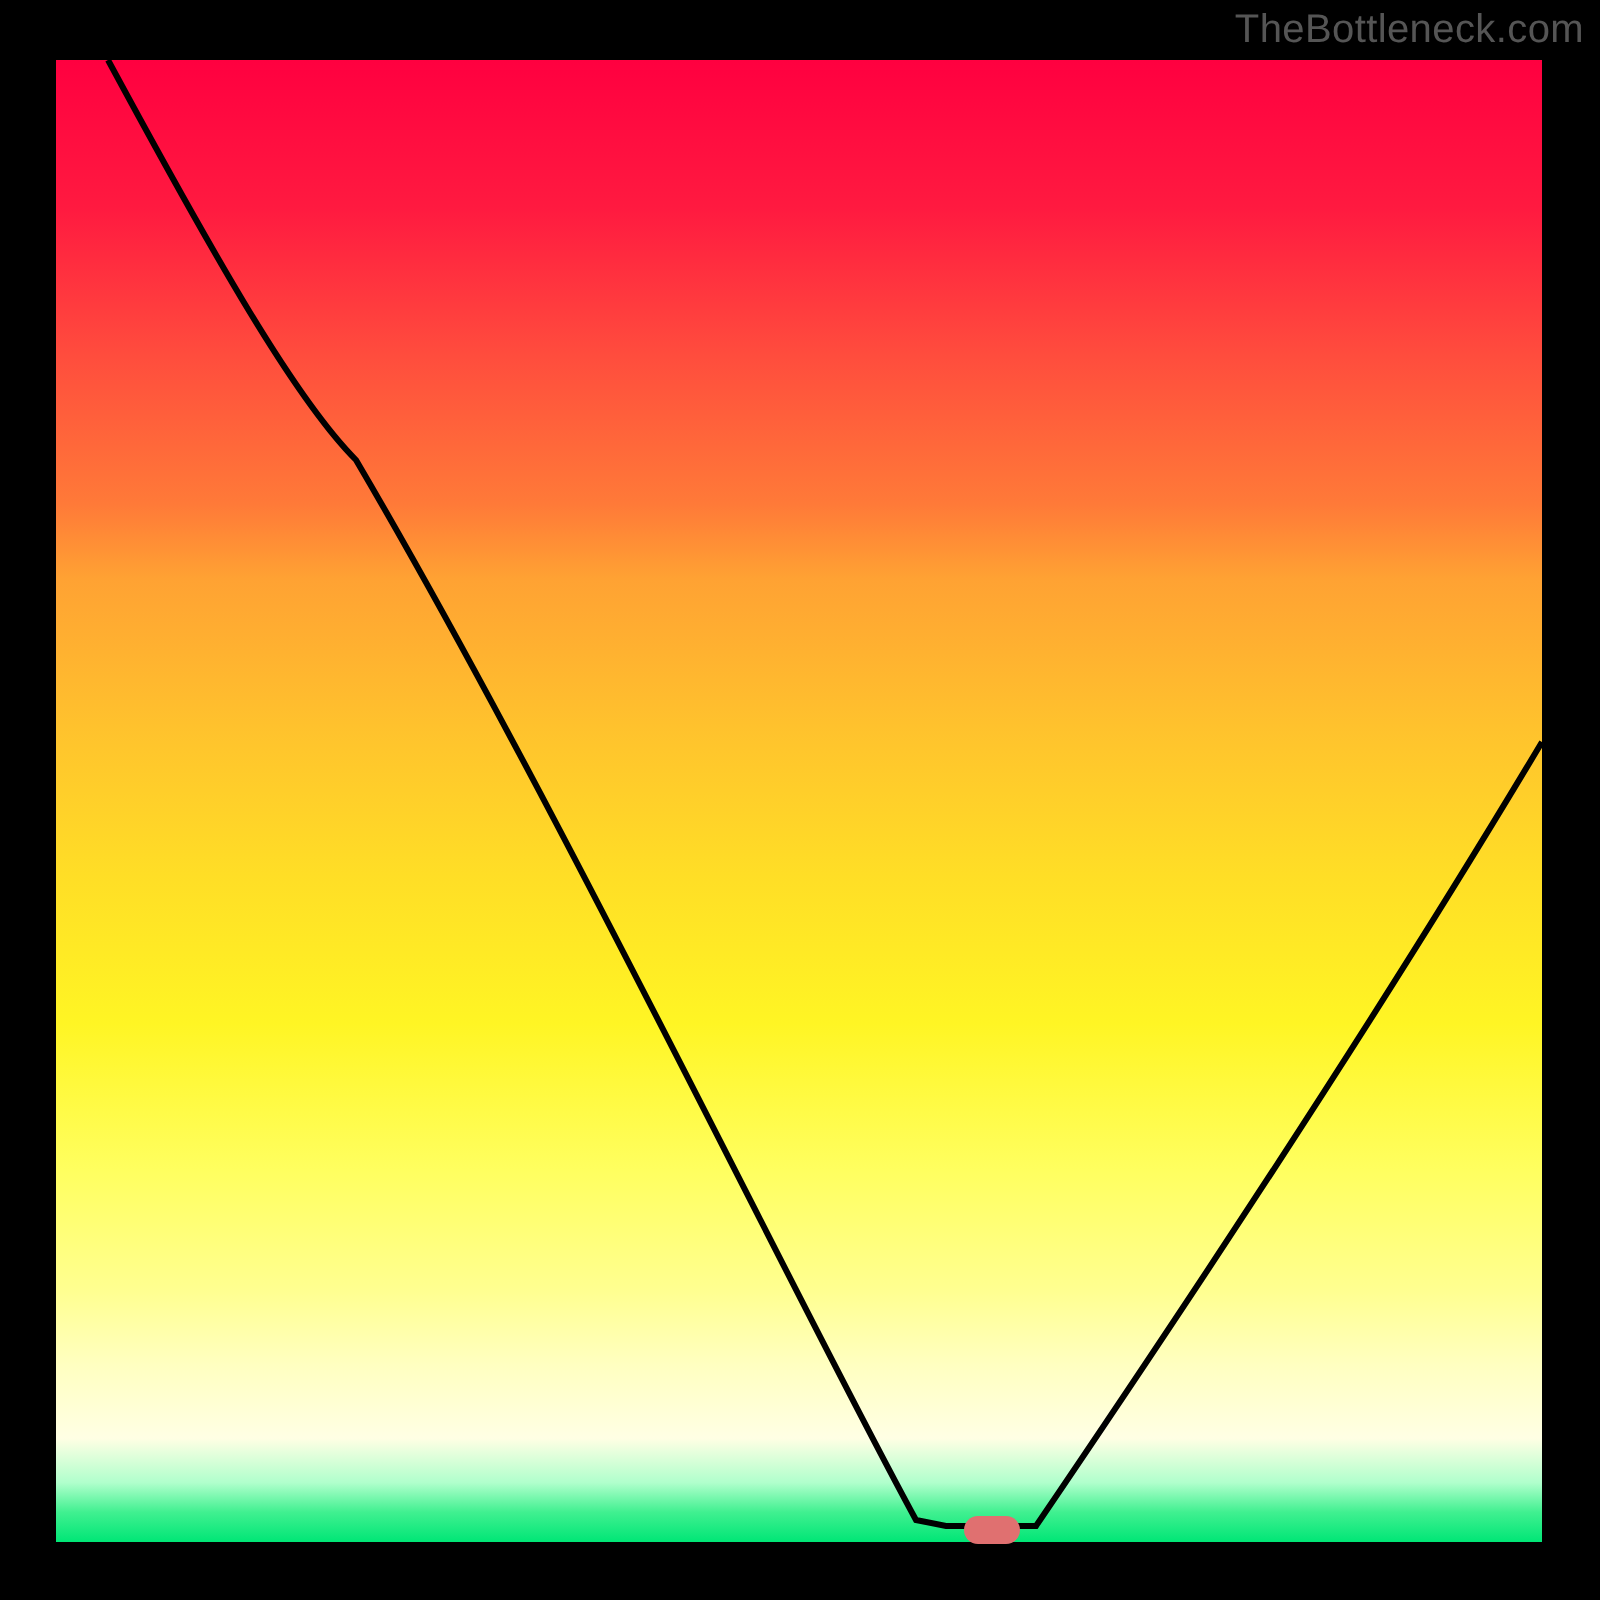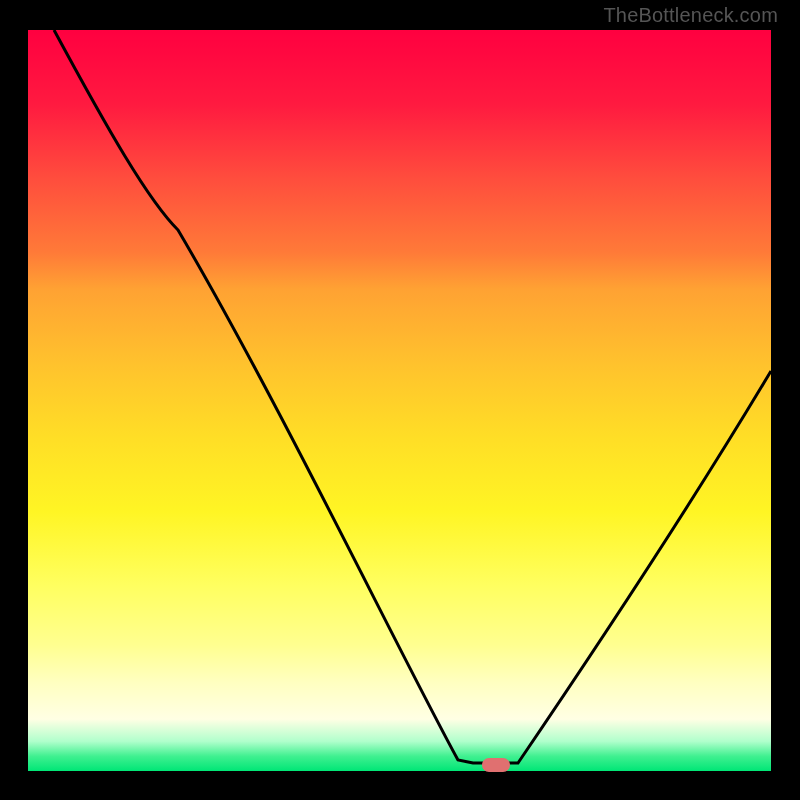--- a/index.html
+++ b/index.html
@@ -36,21 +36,21 @@
       #ffffe4 93%,
       #b0ffcc 96%,
       #40f090 98%,
       #00e676 100%
     );
     border: 2px solid #000;
     box-sizing: border-box;
   }
   .watermark {
     position: absolute;
-    right: 22px;
+    right: 8px;
     top: 4px;
     font-family: Arial, sans-serif;
     font-size: 20px;
     font-weight: normal;
     color: #555;
     letter-spacing: 0.2px;
   }
   svg.curve {
     position: absolute;
     left: 0;

